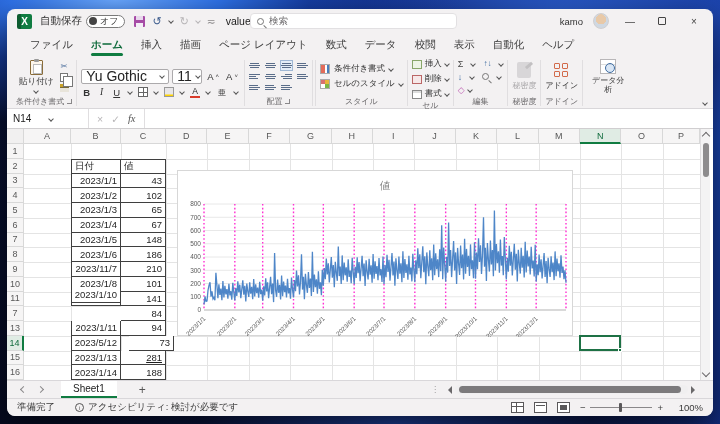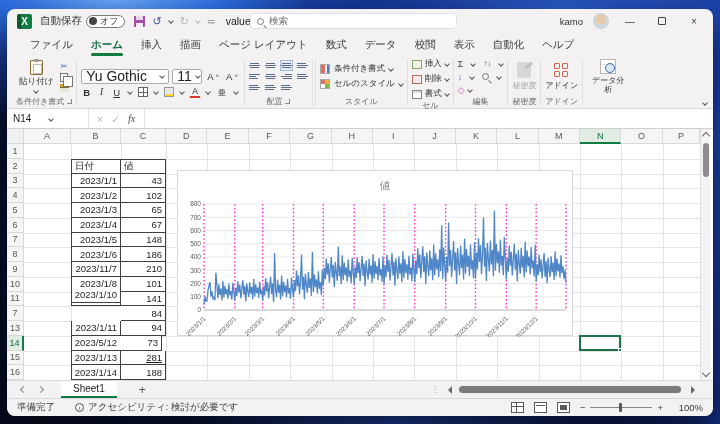--- a/index.html
+++ b/index.html
@@ -527,21 +527,21 @@
       <div class="cell num" style="left: 114px; top: 133px; width: 45px; height: 14.75px;">210</div>
       <div class="cell date" style="left: 64px; top: 147.75px; width: 50px; height: 14.75px; border-left: 1px solid rgb(63, 63, 63);">2023/1/8</div>
       <div class="cell num" style="left: 114px; top: 147.75px; width: 45px; height: 14.75px;">101</div>
       <div class="cell date" style="left: 64px; top: 162.5px; width: 50px; height: 14.75px; border-left: 1px solid rgb(63, 63, 63);">2023/1/9</div>
       <div class="cell num" style="left: 114px; top: 162.5px; width: 45px; height: 14.75px;">141</div>
       <div class="cell date" style="left: 64px; top: 159px; width: 50px; height: 14.75px; border-left: 1px solid rgb(63, 63, 63);">2023/1/10</div>
       <div class="cell num" style="left: 114px; top: 177.25px; width: 45px; height: 14.75px;">84</div>
       <div class="cell date" style="left: 64px; top: 192px; width: 50px; height: 14.75px; border-left: 1px solid rgb(63, 63, 63);">2023/1/11</div>
       <div class="cell num" style="left: 114px; top: 192px; width: 45px; height: 14.75px;">94</div>
       <div class="cell date" style="left: 64px; top: 206.75px; width: 50px; height: 14.75px; border-left: 1px solid rgb(63, 63, 63);">2023/5/12</div>
-      <div class="cell num" style="left: 110px; top: 206.75px; width: 45px; height: 14.75px;">73</div>
+      <div class="cell num" style="left: 122px; top: 206.75px; width: 45px; height: 14.75px;">73</div>
       <div class="cell date" style="left: 64px; top: 221.5px; width: 50px; height: 14.75px; border-left: 1px solid rgb(63, 63, 63);">2023/1/13</div>
       <div class="cell num" style="left: 114px; top: 221.5px; width: 45px; height: 14.75px; text-decoration: underline;">281</div>
       <div class="cell date" style="left: 64px; top: 236.25px; width: 50px; height: 14.75px; border-left: 1px solid rgb(63, 63, 63);">2023/1/14</div>
       <div class="cell num" style="left: 114px; top: 236.25px; width: 45px; height: 14.75px;">188</div>
       <div class="chartbox" style="left: 170px; top: 41px; width: 396px; height: 166px;"><svg width="396" height="166">
           <line x1="26" x2="388" y1="139" y2="139" stroke="#E8E8E8" stroke-width="1"></line>
           <text x="23" y="141.3" text-anchor="end" font-size="6.5" fill="#595959" font-family="&quot;Liberation Sans&quot;,sans-serif">0</text>
           <line x1="26" x2="388" y1="125.75" y2="125.75" stroke="#E8E8E8" stroke-width="1"></line>
           <text x="23" y="128.05" text-anchor="end" font-size="6.5" fill="#595959" font-family="&quot;Liberation Sans&quot;,sans-serif">100</text>
           <line x1="26" x2="388" y1="112.5" y2="112.5" stroke="#E8E8E8" stroke-width="1"></line>

